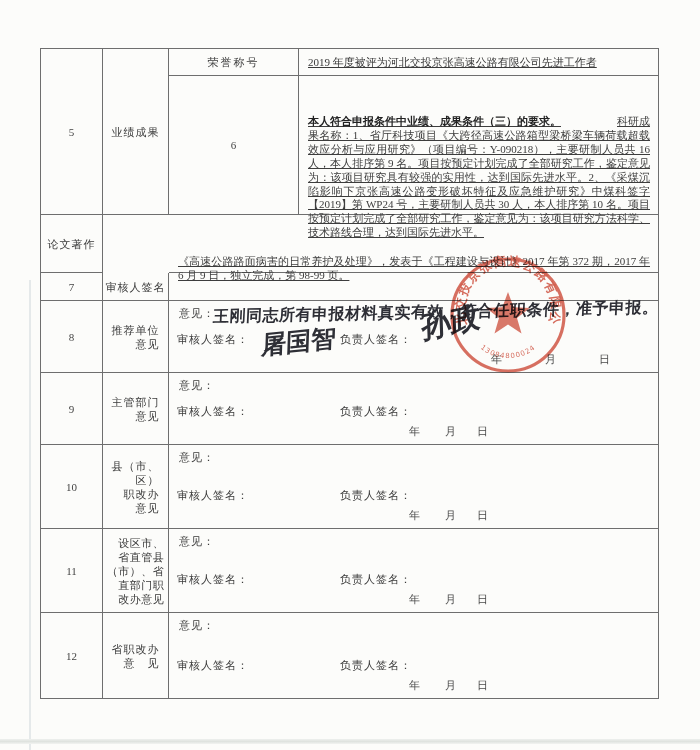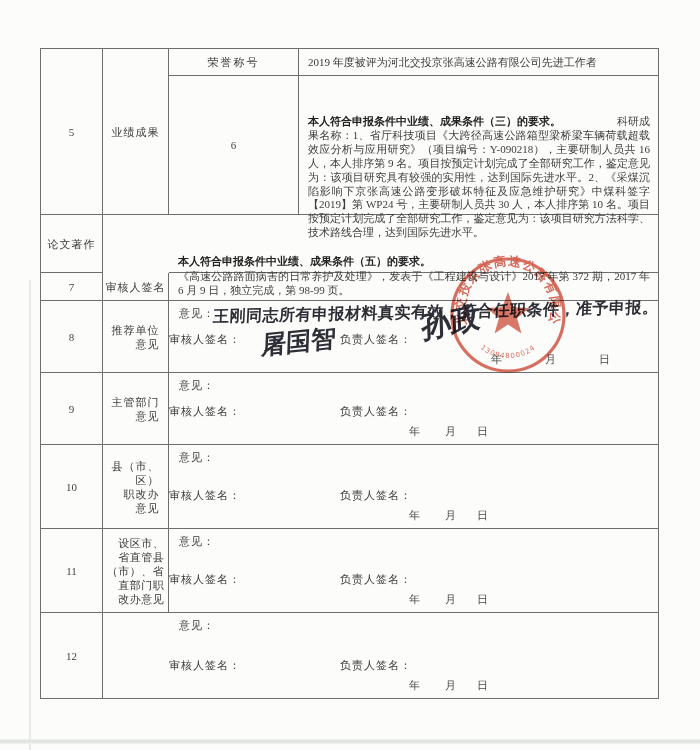--- a/index.html
+++ b/index.html
@@ -8,35 +8,35 @@
   .scan-fold{position:absolute;left:29px;top:280px;bottom:0;width:2px;background:#dfe3e6;opacity:.8;}
   .scan-bottom{position:absolute;left:0;right:0;top:739px;height:5px;
                background:linear-gradient(#eef0ee,#dfe3df,#f2f3f1);}
   
   .form-table{position:absolute;left:40px;top:48px;width:617px;height:649px;
               display:grid;grid-template-columns:62px 66px 130px 1fr;
               grid-template-rows:27px 139px 58px 28px 72px 72px 84px 84px 1fr;
               border:1px solid #6e6e6e;background:transparent;font-size:11px;line-height:14px;}
   .cell{border-right:1px solid #6e6e6e;border-bottom:1px solid #6e6e6e;position:relative;
         box-sizing:border-box;}
-  .c-last{border-right:none;}
+  .c-last{border-right:none;text-decoration:underline;}
   .r-last{border-bottom:none;}
   .center{display:flex;align-items:center;justify-content:center;text-align:right;
           white-space:pre-line;letter-spacing:1px;}
   .num{letter-spacing:0;font-size:11px;color:#444;}
   .vmid-left{display:flex;align-items:center;padding-left:9px;letter-spacing:1px;}
   .txt{padding:3px 8px 2px 9px;text-align:justify;color:#3d3d3d;margin-top:36px;}
   .txt .bold-head{font-family:"Liberation Sans","DejaVu Sans",sans-serif;font-weight:bold;color:#222;}
   .gap{display:inline-block;width:56px;}
   .block-bold{display:block;font-family:"Liberation Sans","DejaVu Sans",sans-serif;
               font-weight:bold;color:#222;margin-bottom:1px;}
   
   .op-label{position:absolute;top:5px;left:10px;letter-spacing:1px;}
   .sig-row{position:absolute;left:0;right:0;bottom:26px;height:14px;}
-  .sig-row .reviewer{position:absolute;left:0;letter-spacing:1px;}
+  .sig-row .reviewer{position:absolute;left:8px;letter-spacing:1px;}
   .sig-row .director{position:absolute;left:164px;letter-spacing:1px;margin-left:7px;}
   .date-row{position:absolute;left:0;right:0;bottom:6px;height:14px;color:#4a4a4a;}
   .date-row span{position:absolute;}
   .date-row .yy{left:240px;} .date-row .mm{left:276px;} .date-row .dd{left:308px;}
   .date-row.r8 .yy{left:322px;} .date-row.r8 .mm{left:376px;} .date-row.r8 .dd{left:430px;}
   
   .hand{font-family:"DejaVu Sans","Liberation Sans",sans-serif;color:#2e2f36;}
   .hw-opinion{position:absolute;left:44px;top:1px;width:450px;font-size:16px;line-height:20px;
               font-weight:600;transform:rotate(-1.2deg) skewX(-4deg);letter-spacing:.5px;white-space:nowrap;}
   .hw-sig1{position:absolute;left:92px;top:34px;font-size:25px;font-weight:600;
@@ -59,21 +59,20 @@
     <div class="cell center" style="grid-row:1/3;grid-column:2;">业绩成果</div>
     <div class="cell center" style="grid-row:1;grid-column:3;letter-spacing:2px;">荣誉称号</div>
     <div class="cell c-last vmid-left" style="grid-row:1;grid-column:4;letter-spacing:0;">2019 年度被评为河北交投京张高速公路有限公司先进工作者</div>
     <div class="cell c-last txt" style="grid-row:2;grid-column:4;line-height:13.9px;">
       <span class="bold-head">本人符合申报条件中业绩、成果条件（三）的要求。</span><span class="gap"></span><span>科研成果名称：1、省厅科技项目《大跨径高速公路箱型梁桥梁车辆荷载超载效应分析与应用研究》（项目编号：Y-090218），主要研制人员共 16 人，本人排序第 9 名。项目按预定计划完成了全部研究工作，鉴定意见为：该项目研究具有较强的实用性，达到国际先进水平。2、《采煤沉陷影响下京张高速公路变形破坏特征及应急维护研究》中煤科签字【2019】第 WP24 号，主要研制人员共 30 人，本人排序第 10 名。项目按预定计划完成了全部研究工作，鉴定意见为：该项目研究方法科学、技术路线合理，达到国际先进水平。</span>
     </div>
 
     <div class="cell center num">6</div>
     <div class="cell center">论文著作</div>
     <div class="cell c-last txt" style="grid-column:3/5;">
-      <span class="block-bold">本人符合申报条件中业绩、成果条件（五）的要求。</span>
       <span>《高速公路路面病害的日常养护及处理》，发表于《工程建设与设计》2017 年第 372 期，2017 年 6 月 9 日，独立完成，第 98-99 页。</span>
     </div>
 
     <div class="cell center num">7</div>
     <div class="cell center">审核人签名</div>
     <div class="cell c-last" style="grid-column:3/5;"></div>
 
     <div class="cell center num">8</div>
     <div class="cell center">推荐单位
 意见</div>
@@ -140,20 +139,22 @@
         <span class="director">负责人签名：</span>
       </div>
       <div class="date-row">
         <span class="yy">年</span>
         <span class="mm">月</span>
         <span class="dd">日</span>
       </div>
     </div>
 
     <div class="cell center num r-last">12</div>
+    <div class="cell center r-last">省职改办
+意　见</div>
     <div class="cell c-last r-last" style="grid-column:3/5;">
       <div class="op-label">意见：</div>
       <div class="sig-row">
         <span class="reviewer">审核人签名：</span>
         <span class="director">负责人签名：</span>
       </div>
       <div class="date-row">
         <span class="yy">年</span>
         <span class="mm">月</span>
         <span class="dd">日</span>

